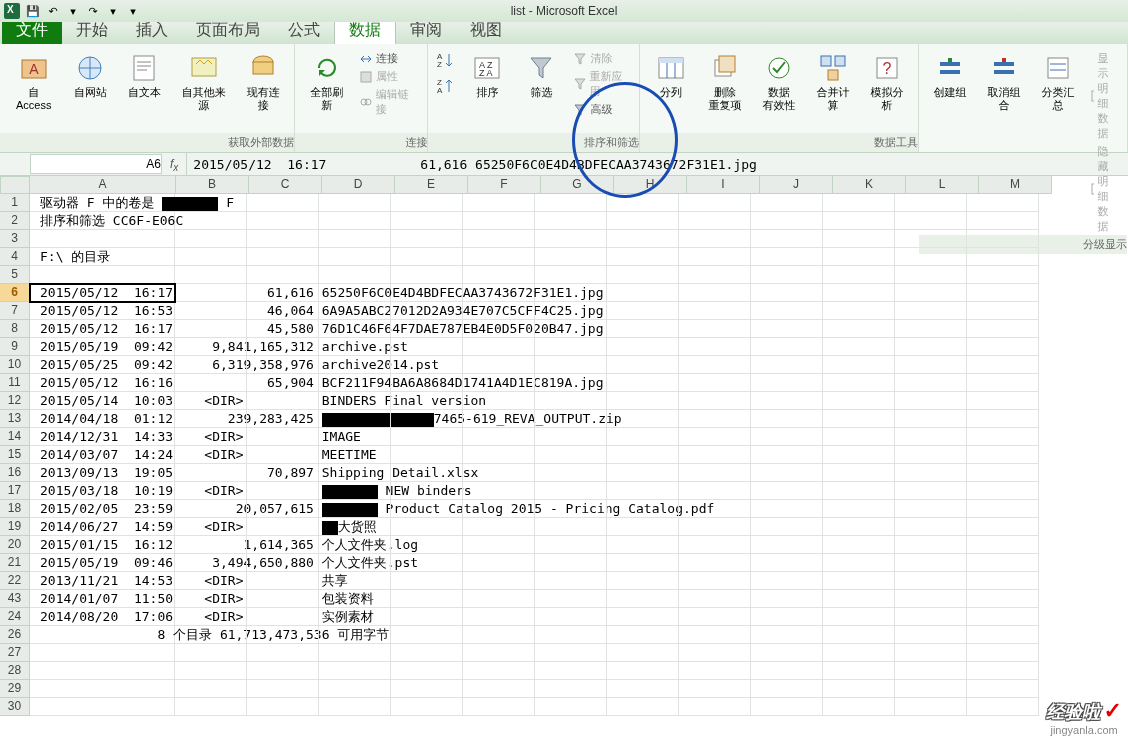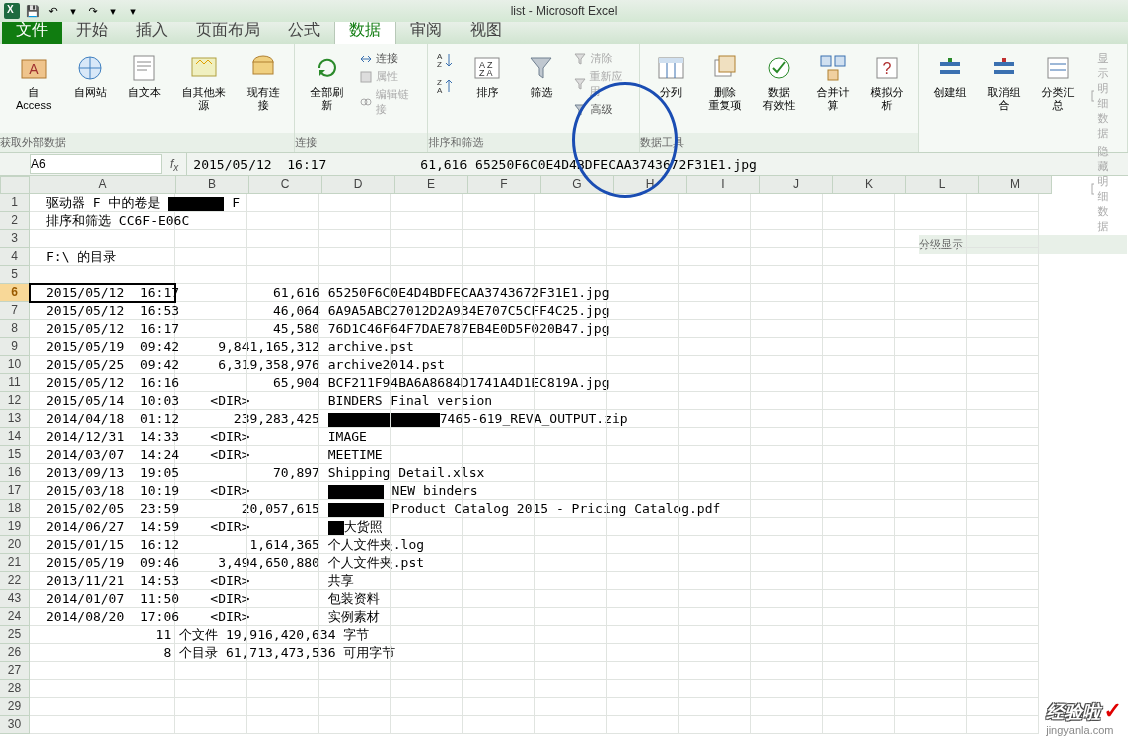--- a/index.html
+++ b/index.html
@@ -8,49 +8,49 @@
 .qat-btn{width:18px;height:18px;display:flex;align-items:center;justify-content:center;font-size:11px}
 .excel-icon{width:16px;height:16px;background:#1d6b3f;display:inline-block;margin-right:2px;position:relative;border-radius:2px}
 .excel-icon:after{content:"X";color:#fff;font-size:10px;font-weight:bold;position:absolute;left:3px;top:1px}
 .title-text{position:absolute;left:50%;transform:translateX(-50%);color:#333;font-size:12px}
 .ribbon-tabs{height:22px;background:linear-gradient(#e8f0e8,#d0e4d0);display:flex;align-items:flex-end}
 .tab{padding:3px 14px;font-size:16px;color:#444;cursor:pointer}
 .tab.file{background:#107c10;color:#fff;border-radius:2px 2px 0 0;margin-left:2px}
 .tab.active{background:#fff;border:1px solid #b8c8b8;border-bottom:none;border-radius:2px 2px 0 0;color:#107c10}
 .ribbon{height:108px;background:#f5f9f5;border-bottom:1px solid #c4d4c4;display:flex}
 .group{border-right:1px solid #d4e0d4;padding:2px 6px 0 6px;display:flex;flex-direction:column;justify-content:space-between}
-.group-label{font-size:11px;color:#666;text-align:left;padding:2px 0;background:#e8f0e8;margin:0 -6px}
+.group-label{font-size:11px;color:#666;text-align:right;padding:2px 0;background:#e8f0e8;margin:0 -6px}
 .group-content{display:flex;gap:4px;align-items:flex-start;padding-top:4px}
 .big-btn{display:flex;flex-direction:column;align-items:center;gap:2px;padding:2px 4px;min-width:42px;cursor:pointer}
 .big-btn .ricon{width:32px;height:32px;display:flex;align-items:center;justify-content:center}
 .big-btn .lbl{font-size:11px;text-align:center;line-height:13px}
 .small-btn-col{display:flex;flex-direction:column;gap:1px}
 .small-btn{display:flex;align-items:center;gap:3px;font-size:11px;padding:1px 3px;color:#555;cursor:pointer}
 .small-btn.disabled{color:#aaa}
 .circle-mark{position:absolute;width:100px;height:110px;border:3px solid #1a4db3;border-radius:50%;left:572px;top:38px;pointer-events:none;z-index:10}
 .fmla-bar{height:22px;background:#f0f4f0;display:flex;align-items:center;border-bottom:1px solid #c4d4c4}
-.name-box{width:130px;text-align:left;border:1px solid #c4d4c4;background:#fff;height:18px;line-height:18px;font-size:12px;margin-left:30px}
+.name-box{width:130px;text-align:right;border:1px solid #c4d4c4;background:#fff;height:18px;line-height:18px;font-size:12px;margin-left:30px}
 .fx{padding:0 8px;font-style:italic;color:#555;border-right:1px solid #c4d4c4;height:22px;line-height:22px}
 .fmla{padding:0 6px;font-family:SimSun,monospace;font-size:13px;white-space:pre}
 .grid-area{position:relative;height:566px;overflow:hidden}
 .col-hdrs{display:flex;height:18px}
 .corner{width:30px;background:#e8ece8;border:1px solid #c4d4c4;box-sizing:border-box}
 .col-hdr{background:#e8ece8;border-right:1px solid #c4d4c4;border-bottom:1px solid #c4d4c4;text-align:center;font-size:12px;line-height:17px;color:#444}
 .rows{height:540px;overflow:hidden}
 .row{display:flex;height:18px}
 .row-hdr{width:30px;background:#e8ece8;border-right:1px solid #c4d4c4;border-bottom:1px solid #c4d4c4;text-align:center;font-size:12px;line-height:17px;color:#444;box-sizing:border-box}
 .row-hdr.sel{background:#f8d898;color:#9a5a00;font-weight:bold}
 .cell{border-right:1px solid #e0e4e0;border-bottom:1px solid #e0e4e0;font-family:SimSun,monospace;font-size:13px;line-height:17px;padding:0 2px;white-space:pre;overflow:visible;box-sizing:border-box;position:relative}
 .cell.a{width:145px}
 .col-hdr.a{width:145px}
 .cell.other,.col-hdr.other{width:72px}
 .cell.sel{outline:2px solid #000;outline-offset:-1px;z-index:5}
-.cell-text{position:absolute;left:16px;top:0;white-space:pre}
+.cell-text{position:absolute;left:10px;top:0;white-space:pre}
 .redact{display:inline-block;background:#000;height:14px;vertical-align:middle}
-.watermark{position:absolute;right:6px;bottom:6px;font-family:Arial;text-align:left}
+.watermark{position:absolute;right:6px;bottom:6px;font-family:Arial;text-align:center}
 .watermark .wm1{font-size:18px;font-weight:bold;font-style:italic;color:#fff;text-shadow:1px 1px 0 #444,-1px -1px 0 #444,1px -1px 0 #444,-1px 1px 0 #444}
 .watermark .chk{color:#e00000;font-size:22px;font-weight:bold}
 .watermark .wm2{font-size:11px;color:#888}
 svg{display:block}
 </style>
 </head>
 <body>
 
 <div class="titlebar">
   <div class="qat">
@@ -737,36 +737,20 @@
         <div class="cell other"></div>
         <div class="cell other"></div>
         <div class="cell other"></div>
         <div class="cell other"></div>
         <div class="cell other"></div>
         <div class="cell other"></div>
         <div class="cell other"></div>
         <div class="cell other"></div>
       </div>
       <div class="row">
-        <div class="row-hdr">25</div>
-        <div class="cell a"><span class="cell-text">              11 个文件 19,916,420,634 字节</span></div>
-        <div class="cell other"></div>
-        <div class="cell other"></div>
-        <div class="cell other"></div>
-        <div class="cell other"></div>
-        <div class="cell other"></div>
-        <div class="cell other"></div>
-        <div class="cell other"></div>
-        <div class="cell other"></div>
-        <div class="cell other"></div>
-        <div class="cell other"></div>
-        <div class="cell other"></div>
-        <div class="cell other"></div>
-      </div>
-      <div class="row">
         <div class="row-hdr">26</div>
         <div class="cell a"><span class="cell-text">               8 个目录 61,713,473,536 可用字节</span></div>
         <div class="cell other"></div>
         <div class="cell other"></div>
         <div class="cell other"></div>
         <div class="cell other"></div>
         <div class="cell other"></div>
         <div class="cell other"></div>
         <div class="cell other"></div>
         <div class="cell other"></div>

